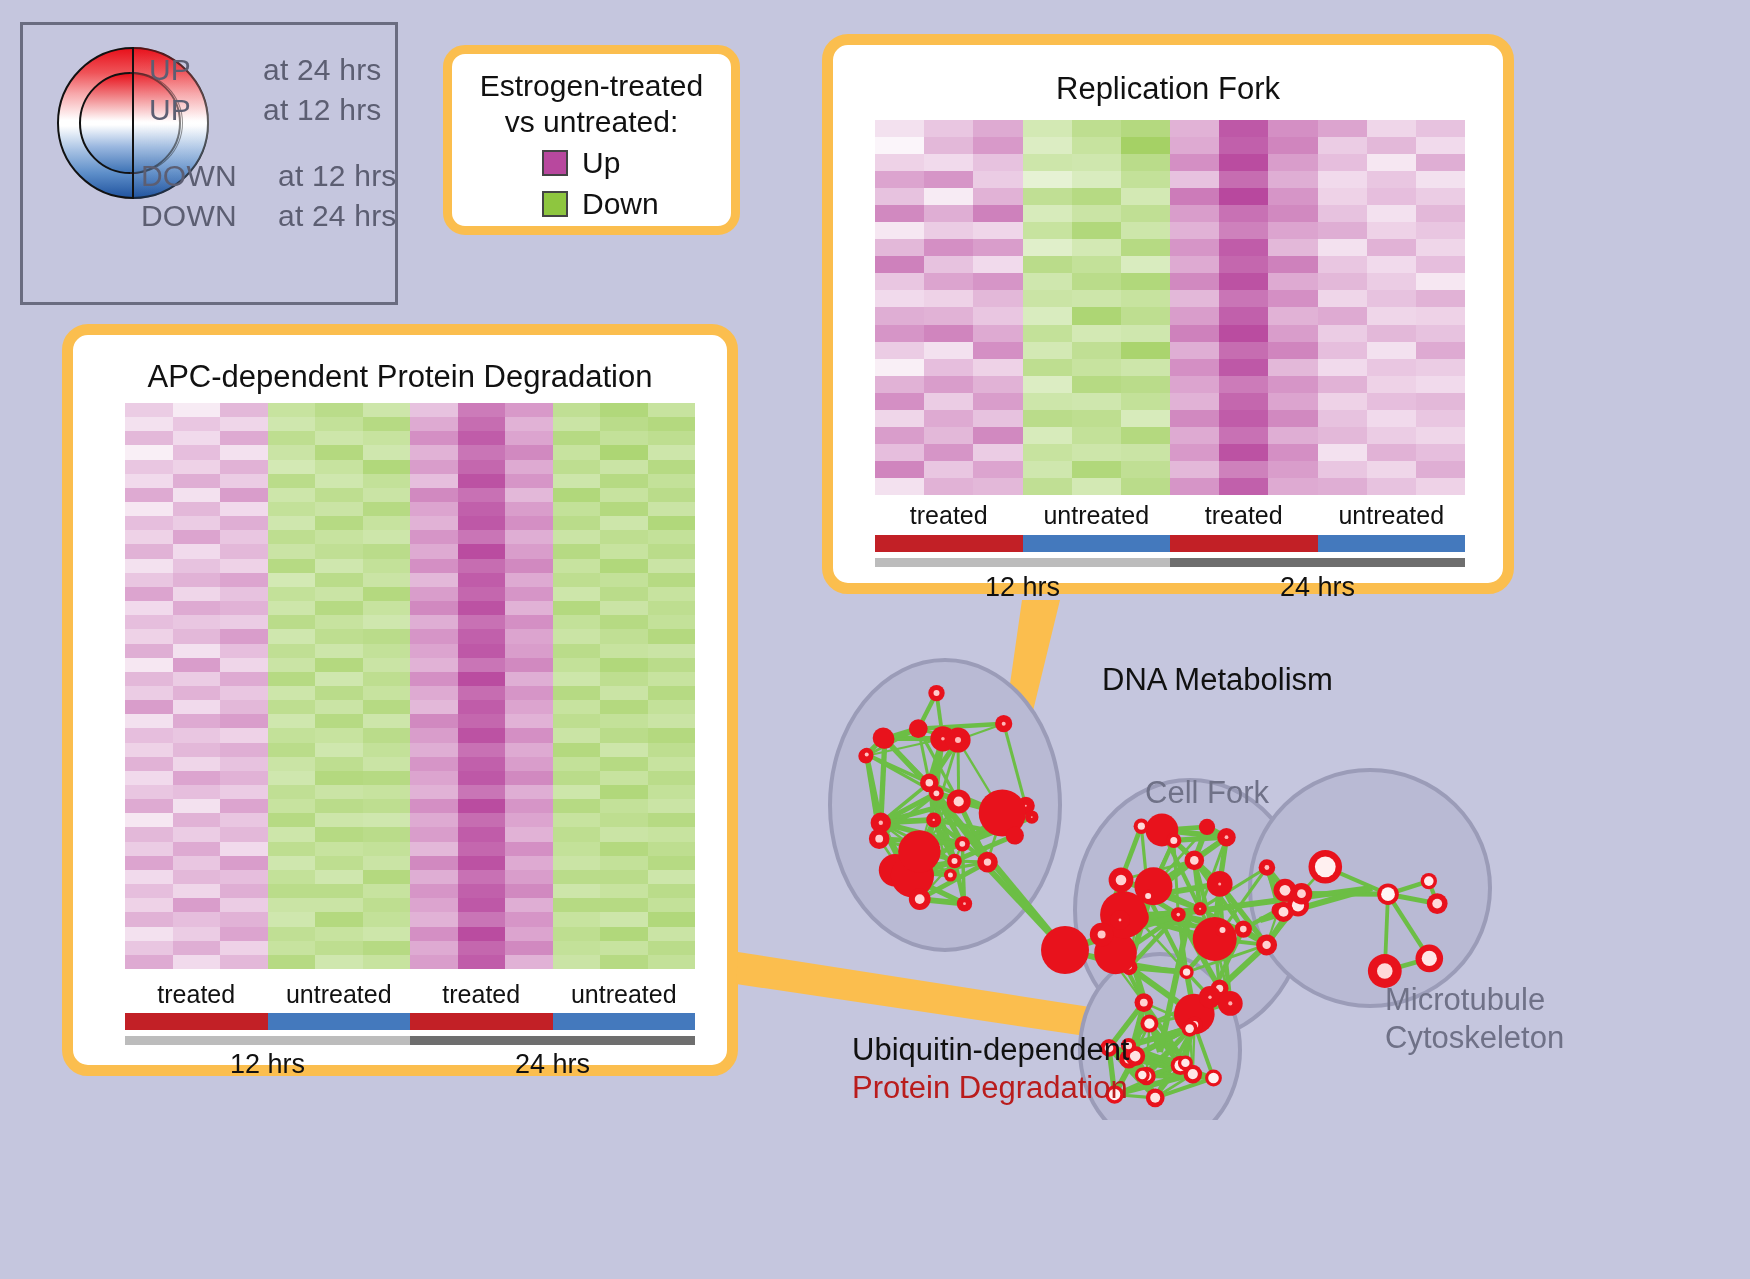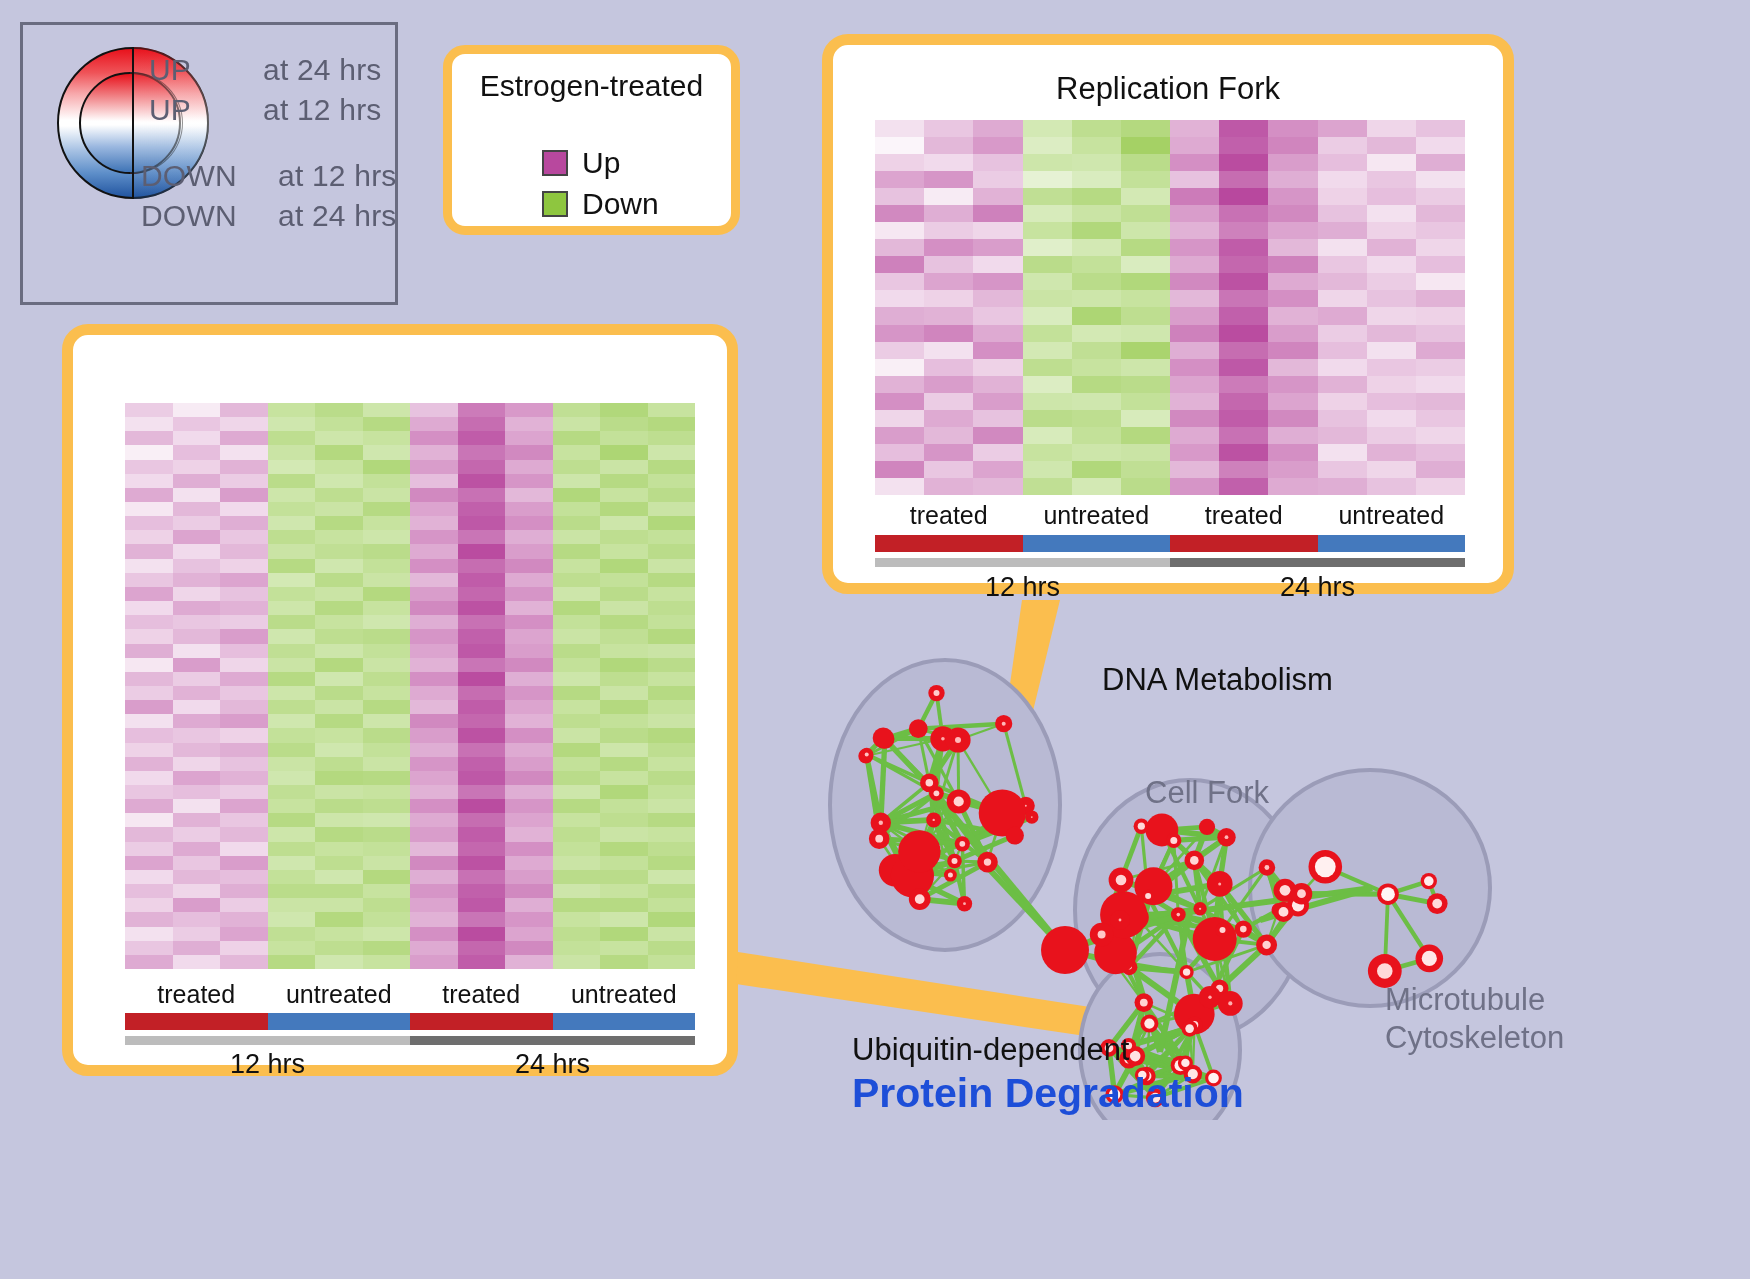--- a/index.html
+++ b/index.html
@@ -94,20 +94,21 @@
   <div class="lg-text" style="left:255px;top:134px;">at 12 hrs</div>
 
   <div class="lg-text" style="left:118px;top:174px;">DOWN</div>
   <div class="lg-text" style="left:255px;top:174px;">at 24 hrs</div>
 
 </div>
 
 <div class="abs" id="estrogen-legend-box">
   <div class="title">
     <div>Estrogen-treated</div>
+    <div>vs untreated:</div>
   </div>
   <div class="sw-row" style="left:90px;top:92px;">
     <span class="sw" id="sw-up" style="background: rgb(184, 72, 158);"></span>
     <span>Up</span>
   </div>
   <div class="sw-row" style="left:90px;top:133px;">
     <span class="sw" id="sw-down" style="background: rgb(142, 198, 63);"></span>
     <span>Down</span>
   </div>
 </div>
@@ -396,20 +397,21 @@
       <div style="background:#bcbcbc"></div>
       <div style="background:#6e6e6e"></div>
     </div>
   <div class="timelabels" style="left:42px;top:527px;width:590px;">
     <div>12 hrs</div>
     <div>24 hrs</div>
   </div>
 </div>
 
 <div class="panel" id="panel-apc" style="left:62px;top:324px;width:676px;height:752px;">
+  <div class="panel-title" style="top:24px;">APC-dependent Protein Degradation</div>
   <div class="hm" id="hm-apc" style="left: 52px; top: 68px; width: 570px; height: 566px; grid-template-columns: repeat(12, 1fr); grid-template-rows: repeat(40, 1fr);">
       <i style="background:rgb(235,204,228)"></i>
       <i style="background:rgb(247,235,244)"></i>
       <i style="background:rgb(227,184,217)"></i>
       <i style="background:rgb(199,227,159)"></i>
       <i style="background:rgb(186,220,138)"></i>
       <i style="background:rgb(205,230,170)"></i>
       <i style="background:rgb(231,194,223)"></i>
       <i style="background:rgb(204,123,185)"></i>
       <i style="background:rgb(216,153,201)"></i>
@@ -1408,14 +1410,14 @@
         <circle cx="330.0" cy="300.0" r="10.0" fill="#e8121c"></circle>
         <circle cx="330.0" cy="300.0" r="1.4" fill="rgb(255,171,171)"></circle>
       </g>
   </svg>
 
   <div class="cl-label" style="left:312px;top:42px;font-size:31px;color:#111;">DNA Metabolism</div>
   <div class="cl-label" style="left:355px;top:155px;font-size:31px;color:#6f7187;">Cell Fork</div>
   <div class="cl-label" style="left:595px;top:362px;font-size:31px;color:#6f7187;">Microtubule</div>
   <div class="cl-label" style="left:595px;top:400px;font-size:31px;color:#6f7187;">Cytoskeleton</div>
   <div class="cl-label" style="left:62px;top:412px;font-size:31px;color:#111;">Ubiquitin-dependent</div>
-  <div class="cl-label" style="left:62px;top:450px;font-size:41px;color:#1d4ed8;font-weight:bold;">Protein Degradation</div>
+  <div class="cl-label" style="left:62px;top:450px;font-size:31px;color:#b91c1c;">Protein Degradation</div>
 </div>
 
 </body></html>

